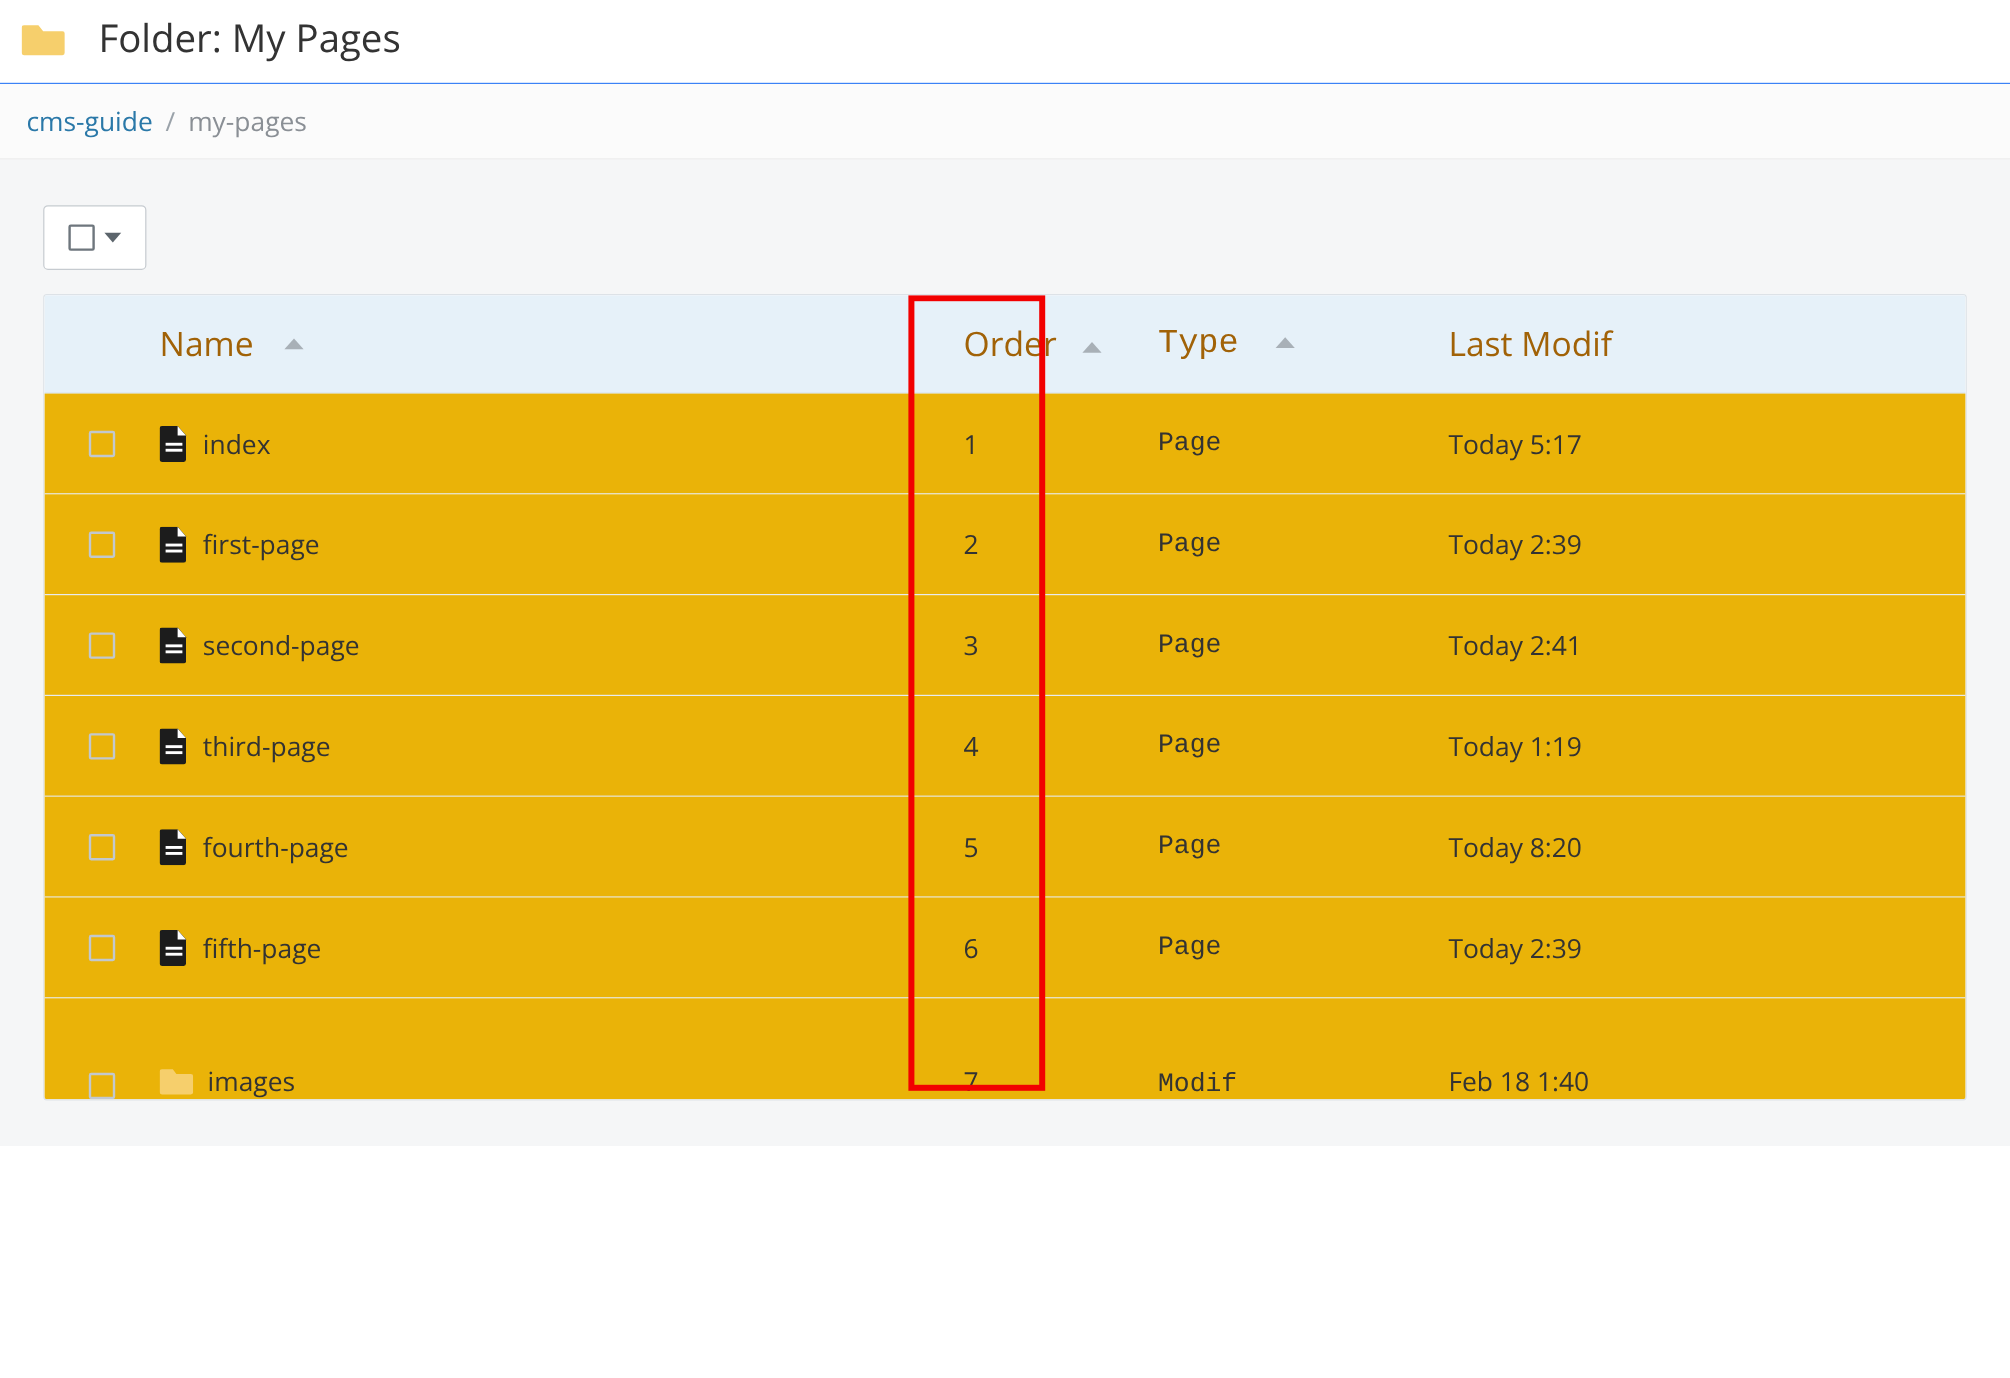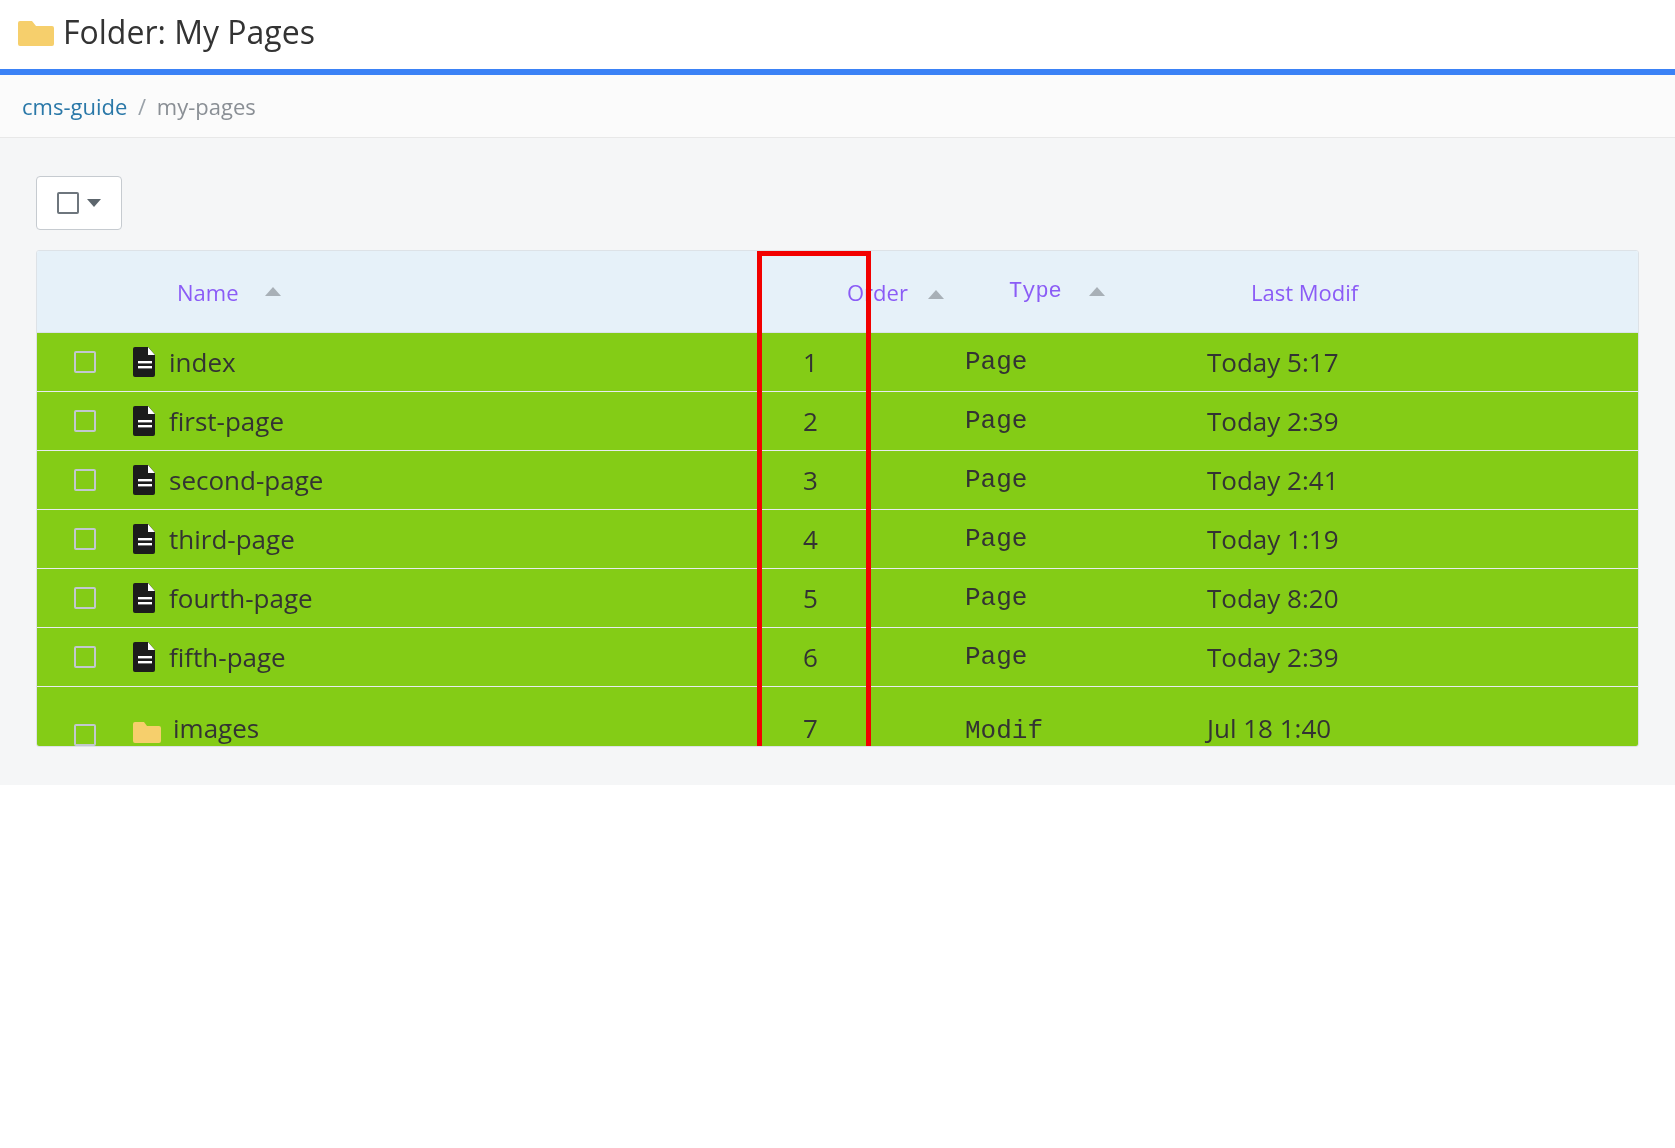--- a/index.html
+++ b/index.html
@@ -5,23 +5,23 @@
     * { box-sizing: border-box; margin: 0; padding: 0; }
     body {
       font-family: "Segoe UI", "Open Sans", -apple-system, BlinkMacSystemFont, sans-serif;
       background: #fff;
       color: #333;
       font-size: 21px;
     }
     .header-bar {
       display: flex;
       align-items: center;
-      gap: 9px;
+      gap: 28px;
       padding: 10px 18px 16px;
-      border-bottom: 6px solid #3b82f6;
+      border-bottom: 1px solid #3b82f6;
     }
     .folder-big-icon {
       width: 36px;
       height: 30px;
       display: inline-block;
     }
     .page-title {
       font-size: 32px;
       font-weight: 400;
       color: #333;
@@ -82,35 +82,34 @@
       border-radius: 3px;
       background: #fff;
       overflow: hidden;
       position: relative;
     }
     .thead-row {
       display: flex;
       align-items: center;
       background: #e6f1f9;
       height: 82px;
-      font-size: 22px;
-      color: #8b5cf6;
+      font-size: 28px;
+      color: #a16207;
       font-weight: 400;
       border-bottom: 1px solid #dae3ea;
-      padding-left: 44px;
     }
     .tbody { }
     .trow {
       display: flex;
       align-items: center;
-      height: 59px;
+      height: 84px;
       border-bottom: 1px solid #e7ebef;
-      font-size: 26px;
+      font-size: 22px;
       color: #333;
-      background: #84cc16;
+      background: #eab308;
     }
     .trow:last-child { border-bottom: none; align-items: flex-end; }
     .col-check { width: 96px; display: flex; justify-content: center; }
     .col-name  { flex: 0 0 640px; display: flex; align-items: center; gap: 12px; }
     .col-order { flex: 0 0 168px; padding-left: 30px; }
     .col-type  { flex: 0 0 258px; padding-left: 24px; font-family: Liberation Mono, monospace; }
     .col-mod   { flex: 1; padding-left: 8px; white-space: nowrap; overflow: hidden; }
     .sort-arrow-up {
       width: 0; height: 0;
       border-left: 8px solid transparent;
@@ -322,17 +321,17 @@
             <span class="row-checkbox"></span>
           </div>
           <div class="col-name">
             <span class="folder-small-icon"><svg viewBox="0 0 28 24" width="28" height="24">
   <path d="M2 2 h9 l3 4 h12 a2 2 0 0 1 2 2 v13 a2 2 0 0 1 -2 2 h-24 a2 2 0 0 1 -2 -2 v-17 a2 2 0 0 1 2 -2 z" fill="#f6cf6c"></path>
 </svg></span>
             <span>images</span>
           </div>
           <div class="col-order"><span>7</span></div>
           <div class="col-type"><span>Modif</span></div>
-          <div class="col-mod"><span>Jul 18 1:40</span></div>
+          <div class="col-mod"><span>Feb 18 1:40</span></div>
         </div>
       </div>
   </div>
 </div>
 
 </body></html>

